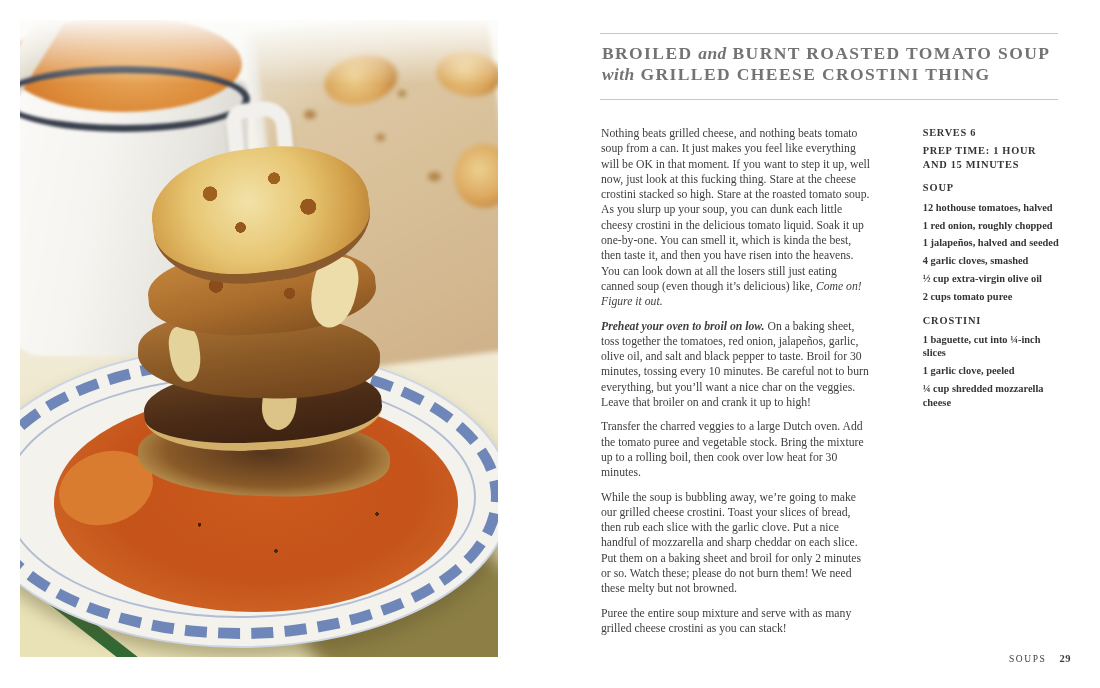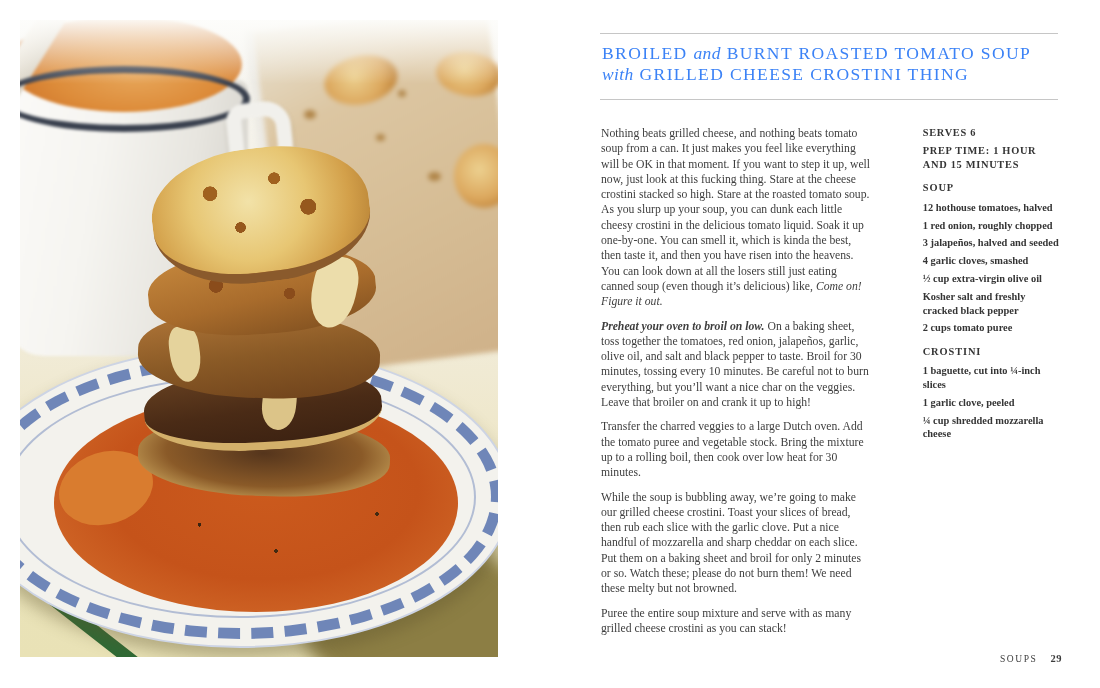--- a/index.html
+++ b/index.html
@@ -97,39 +97,39 @@
   .dr1 { left:292px; top:236px; width:44px; height:72px; transform:rotate(12deg); }
   .dr2 { left:150px; top:306px; width:30px; height:56px; transform:rotate(-8deg); background:#e5d39c; }
   .dr3 { left:242px; top:362px; width:34px; height:48px; transform:rotate(6deg); background:#dcc488; }
 
   
   .page-right { position:absolute; left:600px; top:0; width:460px; height:688px; }
   .rule { position:absolute; left:0; width:458px; height:1px; background:#c6c6c6; }
   .rule-top { top:33px; }
   .rule-under { top:99px; }
   .recipe-title { position:absolute; left:2px; top:43px; font-size:17.5px; line-height:20.5px;
-                  font-weight:400; letter-spacing:1.4px; color:#3b82f6; }
+                  font-weight:700; letter-spacing:1.4px; color:#737373; }
   .recipe-title em { font-family:"Liberation Serif", serif; font-style:italic; letter-spacing:.4px; }
 
   .columns { position:absolute; left:1px; top:126px; width:459px; display:flex;gap:14px; }
   .body-col { width:289px; font-size:11.7px; line-height:15.3px; color:#3e3e3e; }
   .body-col p { margin:0; }
   .intro em, .step em { font-style:italic; }
   .step-lead { font-style:italic; font-weight:bold; }
   .step1 { margin-top:17px !important; }
   .step { margin-top:9px !important; }
 
   .sidebar { margin-left:36px; width:146px; font-size:10.4px; line-height:13.4px;
              font-weight:bold; color:#353535; }
   .meta { letter-spacing:.7px; margin-bottom:5px; }
   .sec-header { letter-spacing:.9px; margin:10px 0 6px; }
   .ing-list { list-style:none; }
   .ing-list li { margin-bottom:4.5px; }
 
-  .folio { position:absolute; right:38px; bottom:24px; font-size:9.5px; color:#3d3d3d; }
+  .folio { position:absolute; right:29px; bottom:24px; font-size:9.5px; color:#3d3d3d; }
   .folio .folio-section { letter-spacing:1.6px; }
   .folio .folio-num { font-weight:bold; font-size:10.5px; margin-left:13px; letter-spacing:.5px; }
 </style>
 </head>
 <body>
 
 <div class="spread">
 
   <div class="photo">
     <div class="sheet-wrap">
@@ -197,24 +197,23 @@
       </div>
 
       <aside class="sidebar">
         <div class="meta">SERVES 6</div>
         <div class="meta">PREP TIME: 1 HOUR AND 15 MINUTES</div>
 
         <div class="sec-header">SOUP</div>
         <ul class="ing-list">
           <li>12 hothouse tomatoes, halved</li>
           <li>1 red onion, roughly chopped</li>
-          <li>3 jalapeños, halved and seeded</li>
+          <li>1 jalapeños, halved and seeded</li>
           <li>4 garlic cloves, smashed</li>
           <li>½ cup extra-virgin olive oil</li>
-          <li>Kosher salt and freshly cracked black pepper</li>
           <li>2 cups tomato puree</li>
         </ul>
 
         <div class="sec-header">CROSTINI</div>
         <ul class="ing-list">
           <li>1 baguette, cut into ¼-inch slices</li>
           <li>1 garlic clove, peeled</li>
           <li>¼ cup shredded mozzarella cheese</li>
         </ul>
       </aside>

